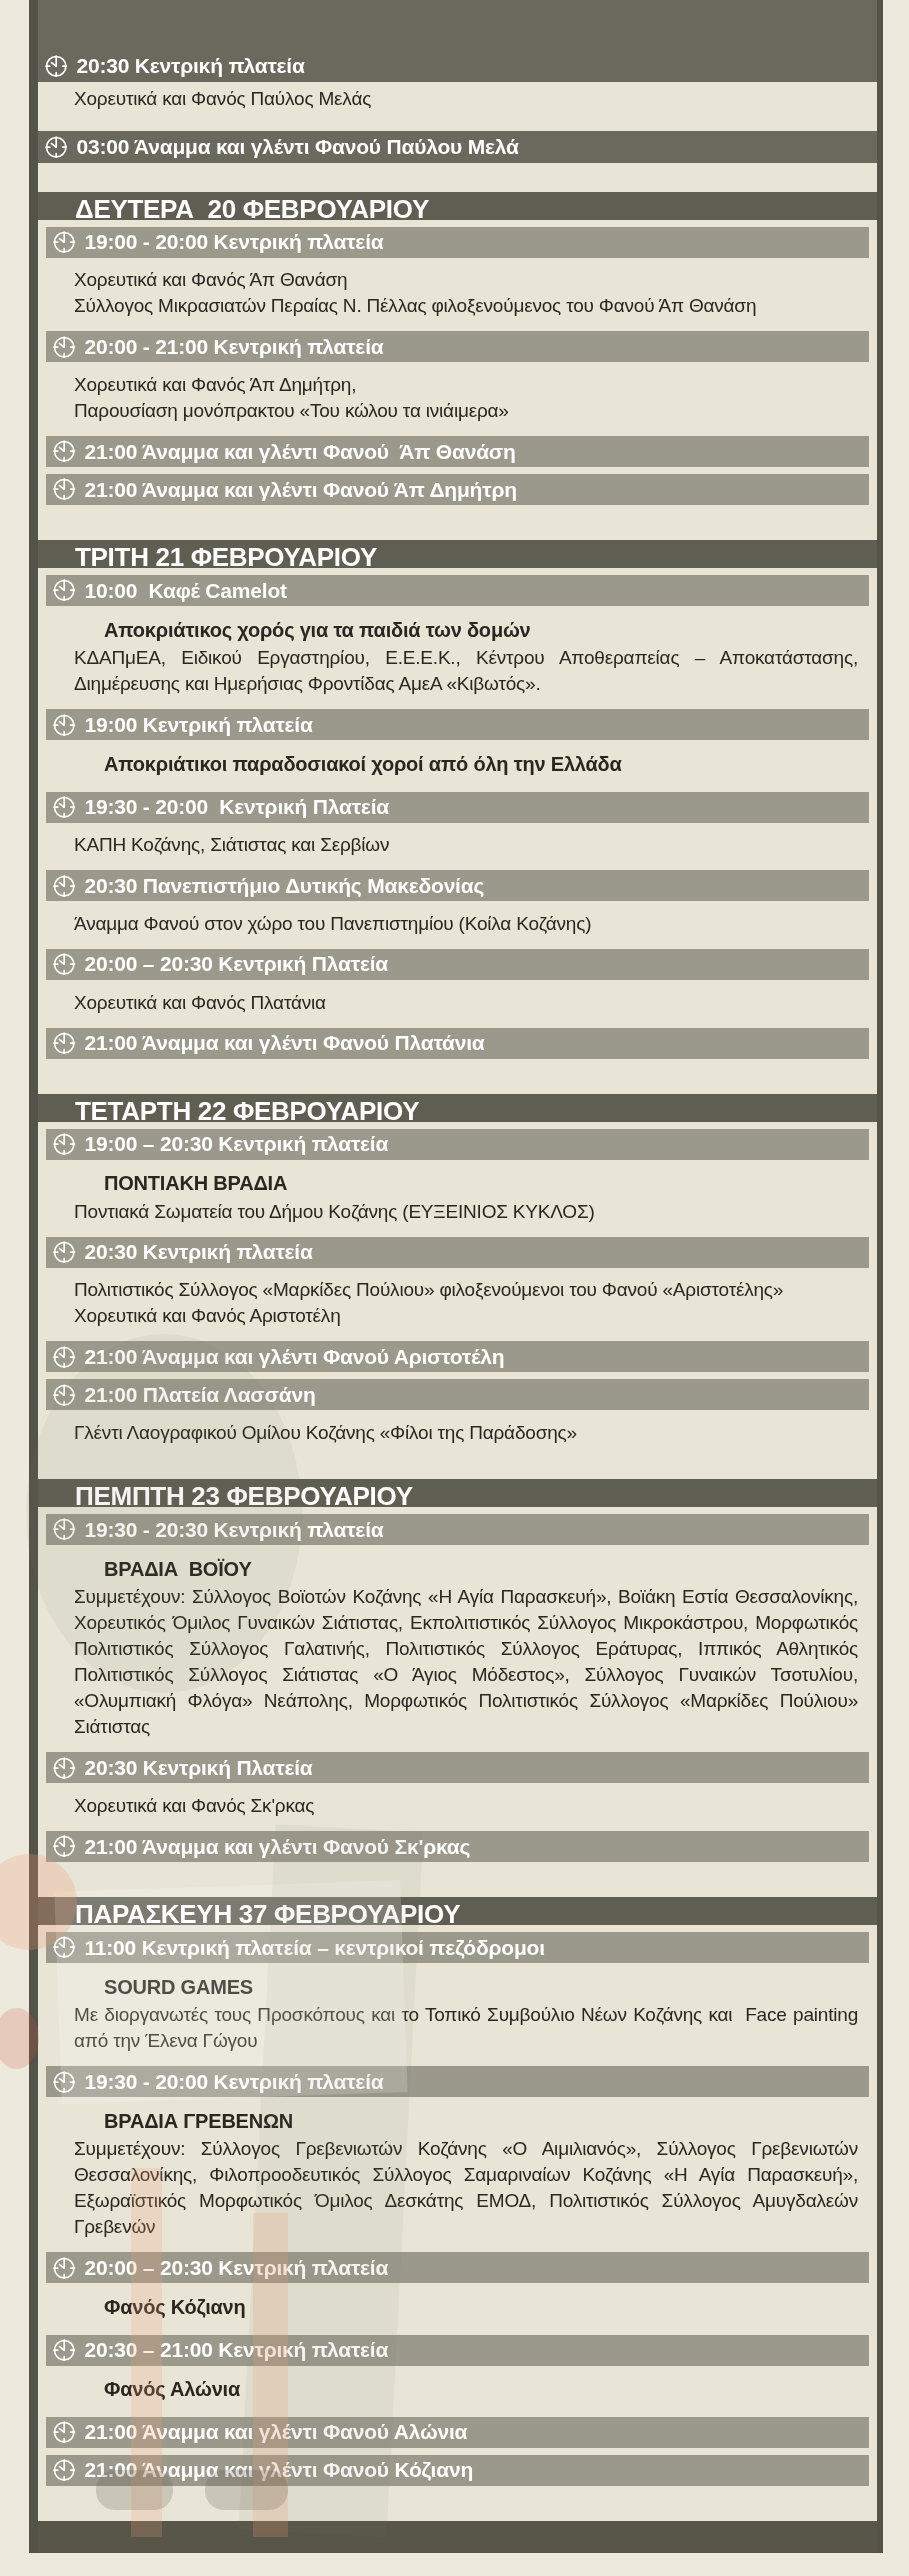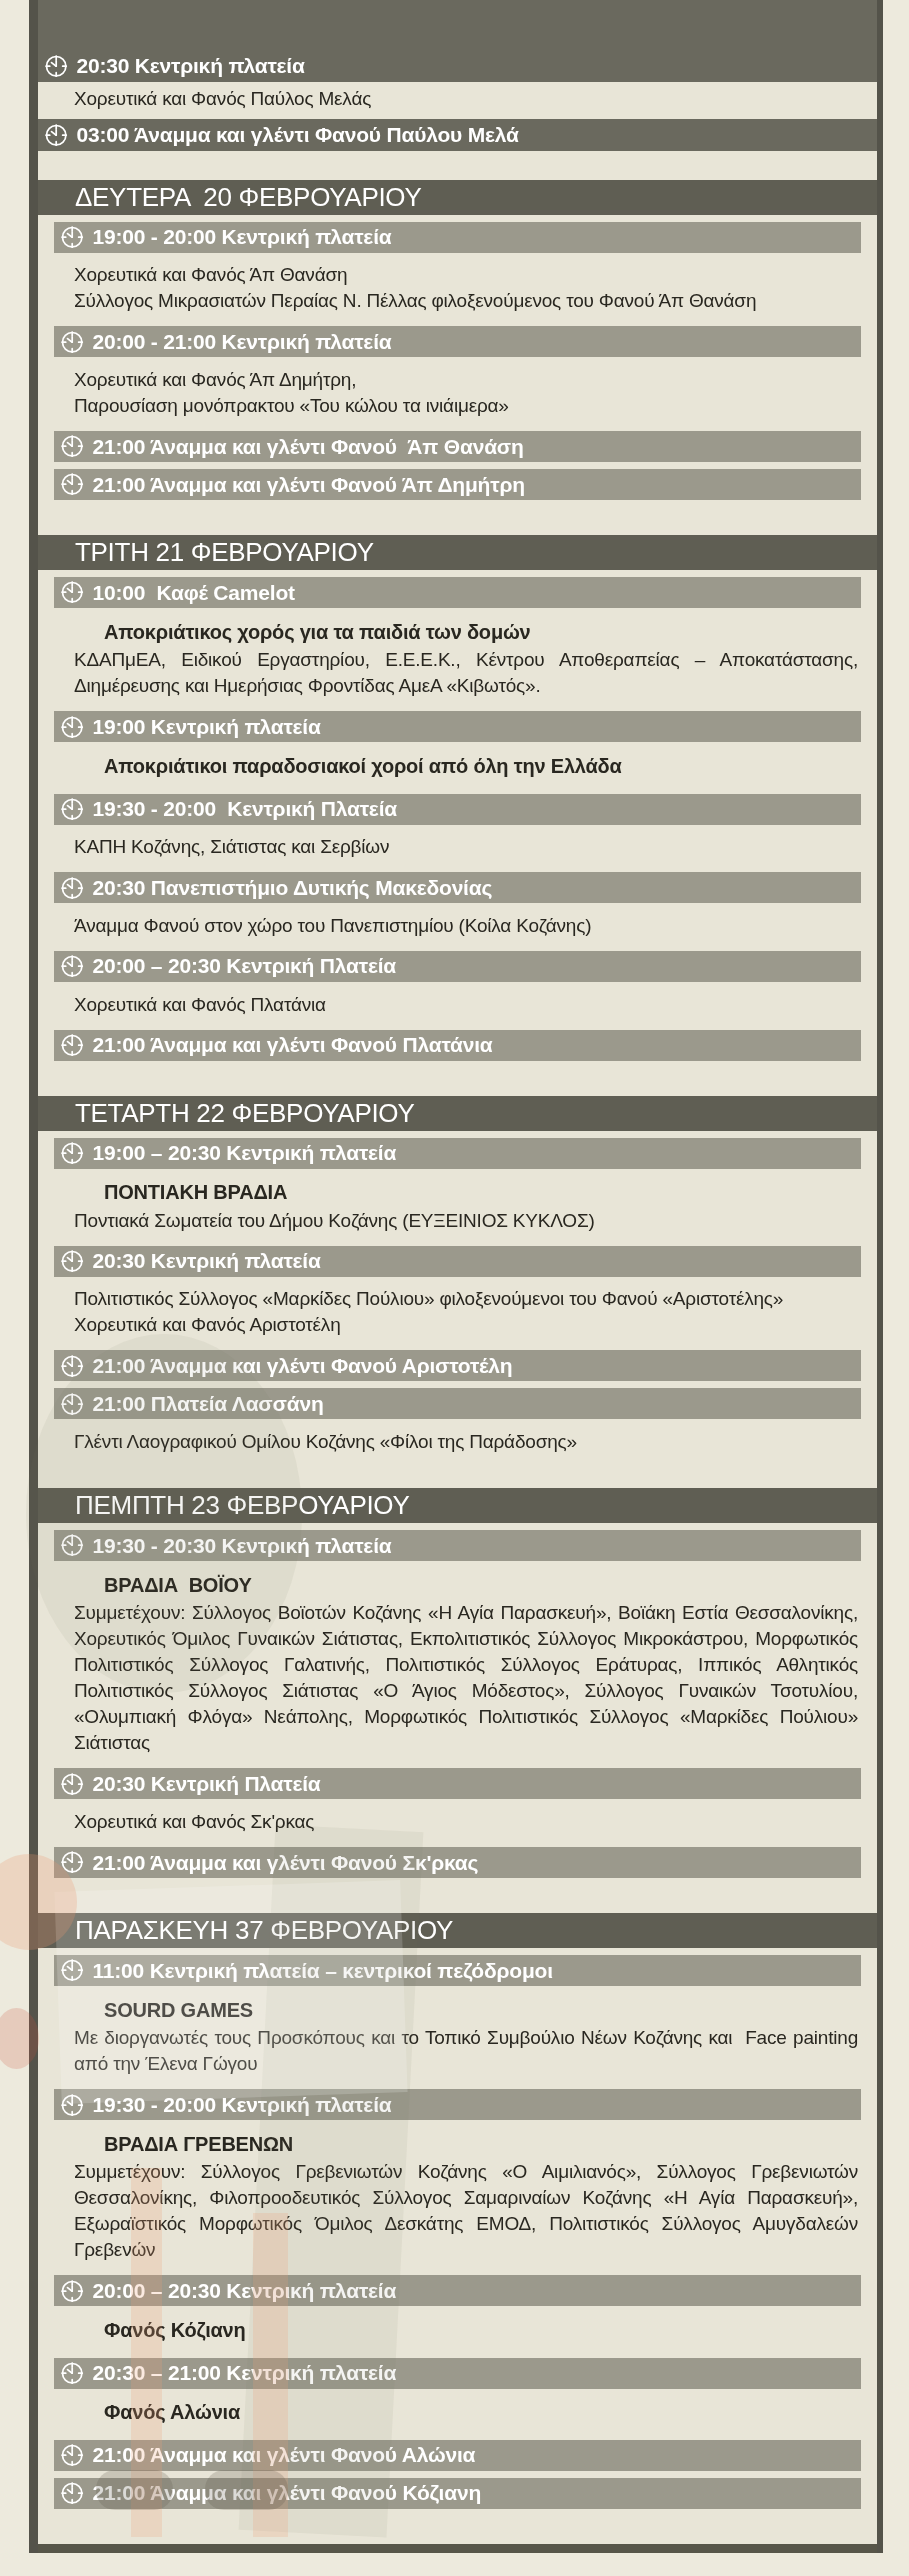--- a/index.html
+++ b/index.html
@@ -12,31 +12,31 @@
     position:absolute;left:29px;top:0;width:854px;height:2553px;
     box-sizing:border-box;
     border-left:9px solid #54534a;border-right:6.4px solid #54534a;
     background:#e8e5d7;
     display:flex;flex-direction:column;
     z-index:1;
   }
   
   .pre-section{background:#6a695e;padding-top:50px;margin-bottom:29px;}
   .pre-section .time-row{background:transparent;margin:0;height:32px;}
-  .pre-section .body-row{background:#e8e5d7;padding-top:3.8px;padding-bottom:7px;}
+  .pre-section .body-row{background:#e8e5d7;padding-top:3.8px;padding-bottom:19px;}
   
   .day-section{margin-bottom:28px;}
   .day-header{
-    background:#5f5e53;color:#ffffff;font-weight:normal;font-size:26px;
-    height:35px;line-height:35px;padding-left:37px;letter-spacing:-0.3px;
+    background:#5f5e53;color:#ffffff;font-weight:bold;font-size:26px;
+    height:28px;line-height:35px;padding-left:37px;letter-spacing:-0.3px;
     margin-bottom:1.9px;white-space:pre;
   }
   .time-row{
     background:#9b998c;height:31px;display:flex;align-items:center;
-    padding-left:6.4px;margin:7px 16px;
+    padding-left:6.4px;margin:7px 8px;
   }
   .time-text{
     color:#ffffff;font-weight:bold;font-size:21px;letter-spacing:-0.2px;
     white-space:pre;margin-left:7.7px;
   }
   .clock{width:24.4px;height:24.4px;flex:0 0 auto;display:block;}
   .body-row{padding:2.6px 19px 5.1px 36px;}
   .line{
     margin:0;font-size:19px;line-height:26px;color:#292720;
     letter-spacing:-0.2px;white-space:pre-wrap;

